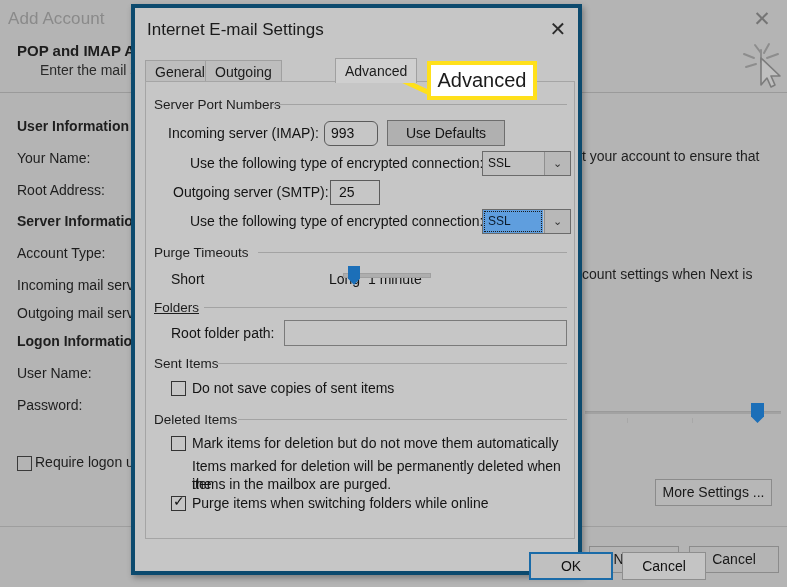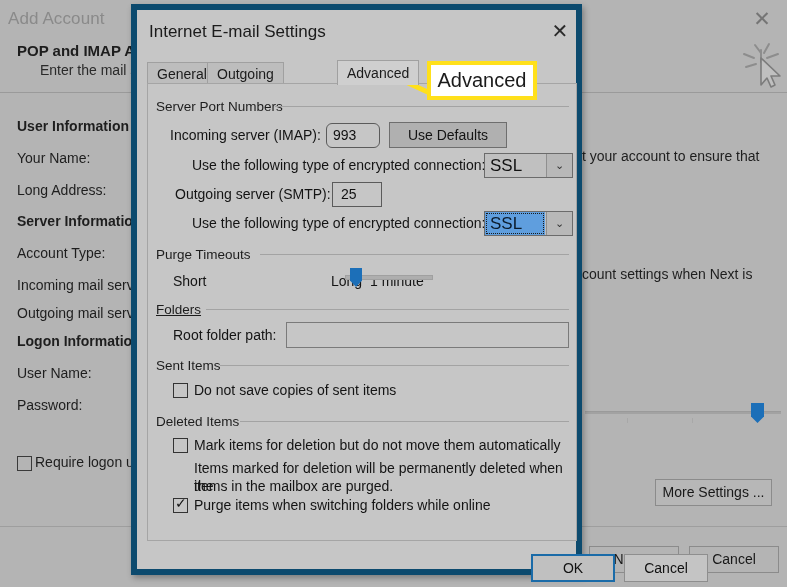--- a/index.html
+++ b/index.html
@@ -84,21 +84,21 @@
   .bg-tick {
     position: absolute; width: 1px; height: 5px; background: #a8a8a8; top: 418px;
   }
   
   #bg-cursor { position: absolute; left: 740px; top: 40px; width: 46px; height: 52px; }
 
   
   #dialog {
     position: absolute; left: 131px; top: 4px; width: 451px; height: 571px;
     background: #c6c6c6;
-    border: 6px solid #0c4a6e;
+    border: 4px solid #0c4a6e;
     box-shadow: 2px 3px 6px rgba(0,0,0,.30);
   }
   #dlg-titlebar { position: absolute; left: 0; top: 0; width: 449px; height: 42px; }
   #dlg-title {
     position: absolute; left: 12px; top: 12px;
     font-size: 17px; color: #1b1b1b;
   }
   #dlg-close {
     position: absolute; left: 407px; top: 8px; width: 32px; height: 26px;
     text-align: center; line-height: 26px; font-size: 20px; font-weight: 300; color: #2b2b2b;
@@ -141,21 +141,21 @@
   #use-defaults {
     position: absolute; left: 370px; top: 115px; width: 100px; height: 26px;
     background: #b0b0b0; border: 1px solid #6e6e6e;
     font-size: 14px; color: #141414; text-align: center; line-height: 24px;
   }
   .combo {
     position: absolute; height: 25px; border: 1px solid #6b6b6b; background: #c0c0c0;
   }
   .combo .txt {
     position: absolute; left: 0; top: 0; height: 23px; line-height: 23px;
-    font-size: 17px; color: #111; padding-left: 5px;
+    font-size: 12px; color: #111; padding-left: 5px;
   }
   .combo .btn {
     position: absolute; right: 0; top: 0; width: 26px; height: 23px;
     background: #b8b8b8; border-left: 1px solid #8f8f8f;
     text-align: center; line-height: 23px; font-size: 11px; color: #333;
   }
   .combo.focused .txt {
     background: #5f9ede; color: #0b1b2b; right: 27px;
     outline: 1px dotted #1a1a1a; outline-offset: -2px;
   }
@@ -218,21 +218,21 @@
     <div id="bg-title">Add Account</div>
     <div id="bg-close">✕</div>
   </div>
 
   <div id="bg-header-title">POP and IMAP Ac</div>
   <div id="bg-header-sub">Enter the mail s</div>
   <div id="bg-hdr-rule"></div>
 
   <div class="bg-label bold" style="left:17px;top:118px;">User Information</div>
   <div class="bg-label" style="left:17px;top:150px;">Your Name:</div>
-  <div class="bg-label" style="left:17px;top:182px;">Long Address:</div>
+  <div class="bg-label" style="left:17px;top:182px;">Root Address:</div>
   <div class="bg-label bold" style="left:17px;top:213px;">Server Information</div>
   <div class="bg-label" style="left:17px;top:245px;">Account Type:</div>
   <div class="bg-label" style="left:17px;top:277px;">Incoming mail serve</div>
   <div class="bg-label" style="left:17px;top:305px;">Outgoing mail serve</div>
   <div class="bg-label bold" style="left:17px;top:333px;">Logon Information</div>
   <div class="bg-label" style="left:17px;top:365px;">User Name:</div>
   <div class="bg-label" style="left:17px;top:397px;">Password:</div>
 
   <div id="bg-require-box"></div>
   <div id="bg-require-label">Require logon us</div>

